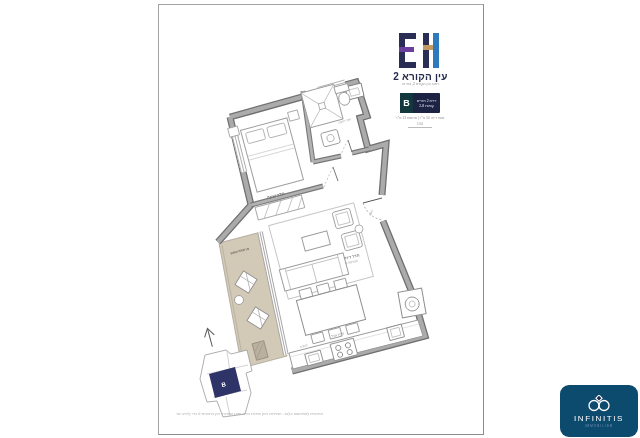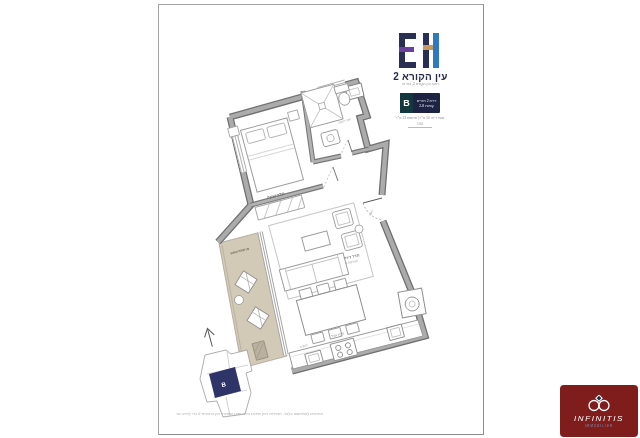--- a/index.html
+++ b/index.html
@@ -23,23 +23,23 @@
                 direction:rtl;text-align:center;}
   .badge .lines div{font-size:3.4px;color:#e8eaf2;white-space:nowrap;}
   .meta{position:absolute;left:395px;top:116px;width:50px;font-size:3.2px;color:#8f8f8f;
         direction:rtl;text-align:center;white-space:nowrap;overflow:hidden;}
   .scale{position:absolute;left:408px;top:122px;width:24px;font-size:3.2px;color:#8f8f8f;
          text-align:center;border-bottom:.5px solid #bbb;padding-bottom:.5px;}
   
   .disc{position:absolute;left:176px;top:411px;width:147px;font-size:4px;color:#a9a9a9;
         direction:rtl;white-space:nowrap;overflow:hidden;}
   
-  .brand{position:absolute;left:560px;top:385px;width:78px;height:52px;background:#7f1d1d;
-         border-radius:4px;display:flex;flex-direction:column;align-items:center;
-         justify-content:center;gap:1px;font-style:italic;}
+  .brand{position:absolute;left:560px;top:385px;width:78px;height:52px;background:#0c4a6e;
+         border-radius:9px;display:flex;flex-direction:column;align-items:center;
+         justify-content:center;gap:1px;}
   .brand .name{color:#fff;font-size:8px;letter-spacing:1.6px;font-weight:400;margin-top:1px;}
   .brand .tag{color:#7e93b8;font-size:3px;letter-spacing:1.1px;}
   svg text{font-family:"Liberation Sans","DejaVu Sans",sans-serif;}
 </style>
 </head>
 <body>
 
 <div id="screen">
 
   <div class="page"></div>

